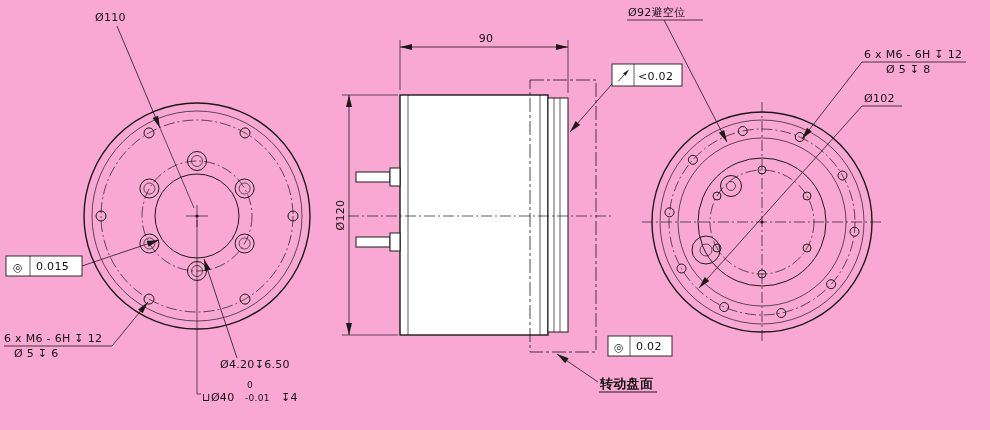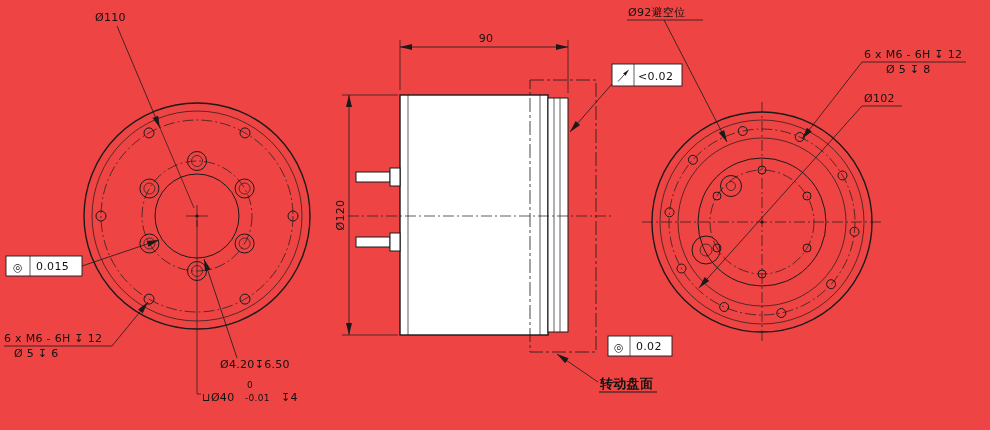--- a/index.html
+++ b/index.html
@@ -1,16 +1,16 @@
 <!DOCTYPE html>
 <html><head>
 <meta charset="utf-8">
 <style>
   html,body{margin:0;padding:0;background:#ffffff;}
-  .canvas{position:relative;width:990px;height:430px;background:#ef4444;overflow:hidden;
+  .canvas{position:relative;width:990px;height:430px;background:#f9a8d4;overflow:hidden;
           font-family:"DejaVu Sans", sans-serif;}
   svg{display:block;}
   .thick{stroke:#1a1a1a;stroke-width:1.4;fill:none;}
   .med{stroke:#1a1a1a;stroke-width:1;fill:none;}
   .thin{stroke:#1a1a1a;stroke-width:0.7;fill:none;}
   .cdash{stroke:#1a1a1a;stroke-width:0.7;fill:none;stroke-dasharray:11 3 2 3;}
   .phantom{stroke:#1a1a1a;stroke-width:0.8;fill:none;stroke-dasharray:14 3 3 3;}
   .leader{stroke:#1a1a1a;stroke-width:0.8;fill:none;}
   .fcfbox{stroke:#1a1a1a;stroke-width:0.9;fill:#ffffff;}
   .whitefill{fill:#ffffff;}

